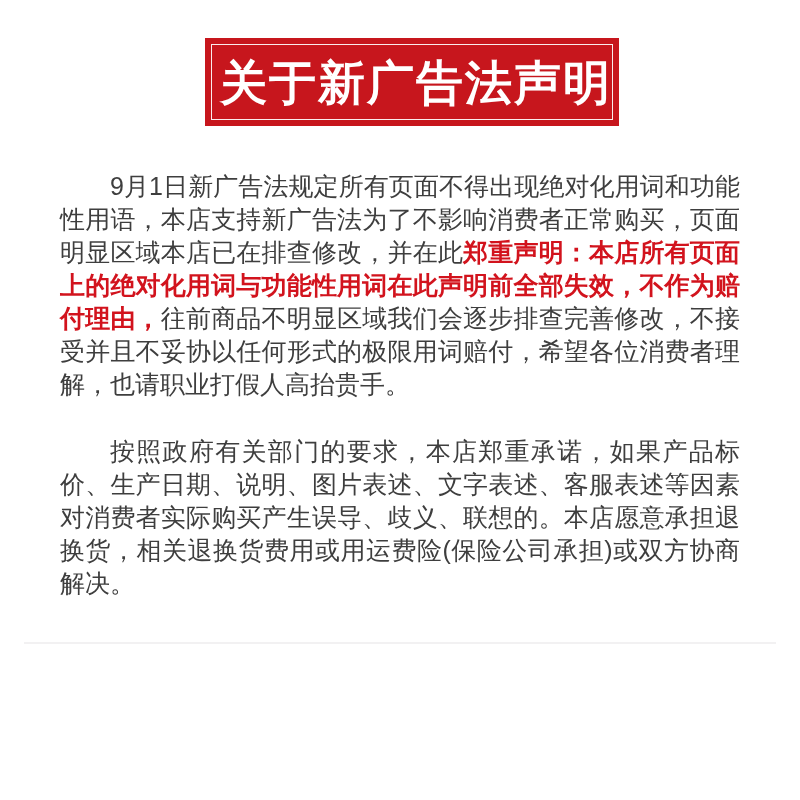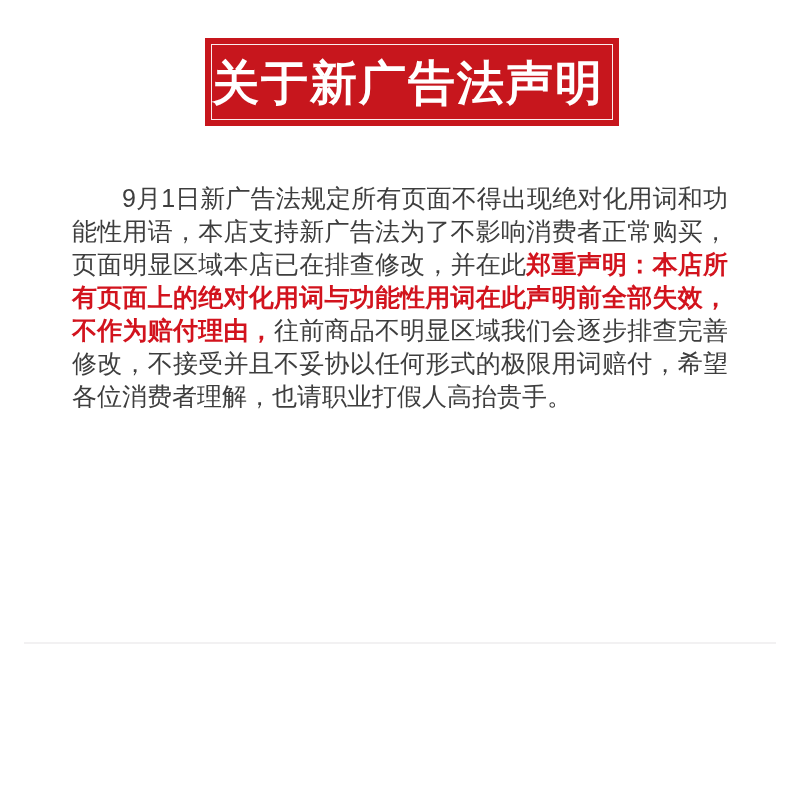--- a/index.html
+++ b/index.html
@@ -24,21 +24,21 @@
     box-sizing: border-box;
     padding: 6px;
   }
   .banner-inner {
     width: 100%;
     height: 100%;
     box-sizing: border-box;
     border: 1px solid rgba(255, 255, 255, 0.92);
     display: flex;
     align-items: center;
-    justify-content: flex-start;
+    justify-content: flex-end;
   }
   .banner-title {
     margin: 0;
     color: #ffffff;
     font-size: 47px;
     font-weight: 700;
     letter-spacing: 2px;
     line-height: 1;
     white-space: nowrap;
   }
@@ -46,21 +46,21 @@
     position: absolute;
     top: 166px;
     left: 56px;
     right: 56px;
     font-size: 25px;
     line-height: 33px;
     color: var(--body-text, #3e3e3e);
     text-align: justify;
   }
   .para {
-    margin: 16px;
+    margin: 4px;
     text-indent: 2em;
   }
   .para-gap {
     margin-top: 34px;
   }
   .seg-red {
     color: var(--emphasis-red, #d2131d);
     font-weight: 700;
   }
   .divider {
@@ -77,16 +77,17 @@
 
 <div class="banner">
   <div class="banner-inner">
     <h1 class="banner-title">关于新广告法声明</h1>
   </div>
 </div>
 
 <div class="content">
   <p class="para"><span class="seg-normal">9月1日新广告法规定所有页面不得出现绝对化用词和功能性用语，本店支持新广告法为了不影响消费者正常购买，页面明显区域本店已在排查修改，并在此</span><span class="seg-red">郑重声明：本店所有页面上的绝对化用词与功能性用词在此声明前全部失效，不作为赔付理由，</span><span class="seg-normal">往前商品不明显区域我们会逐步排查完善修改，不接受并且不妥协以任何形式的极限用词赔付，希望各位消费者理解，也请职业打假人高抬贵手。</span></p>
 
+  <p class="para para-gap"><span class="seg-normal">按照政府有关部门的要求，本店郑重承诺，如果产品标价、生产日期、说明、图片表述、文字表述、客服表述等因素对消费者实际购买产生误导、歧义、联想的。本店愿意承担退换货，相关退换货费用或用运费险(保险公司承担)或双方协商解决。</span></p>
 
 </div>
 
 <div class="divider"></div>
 
 </body></html>

